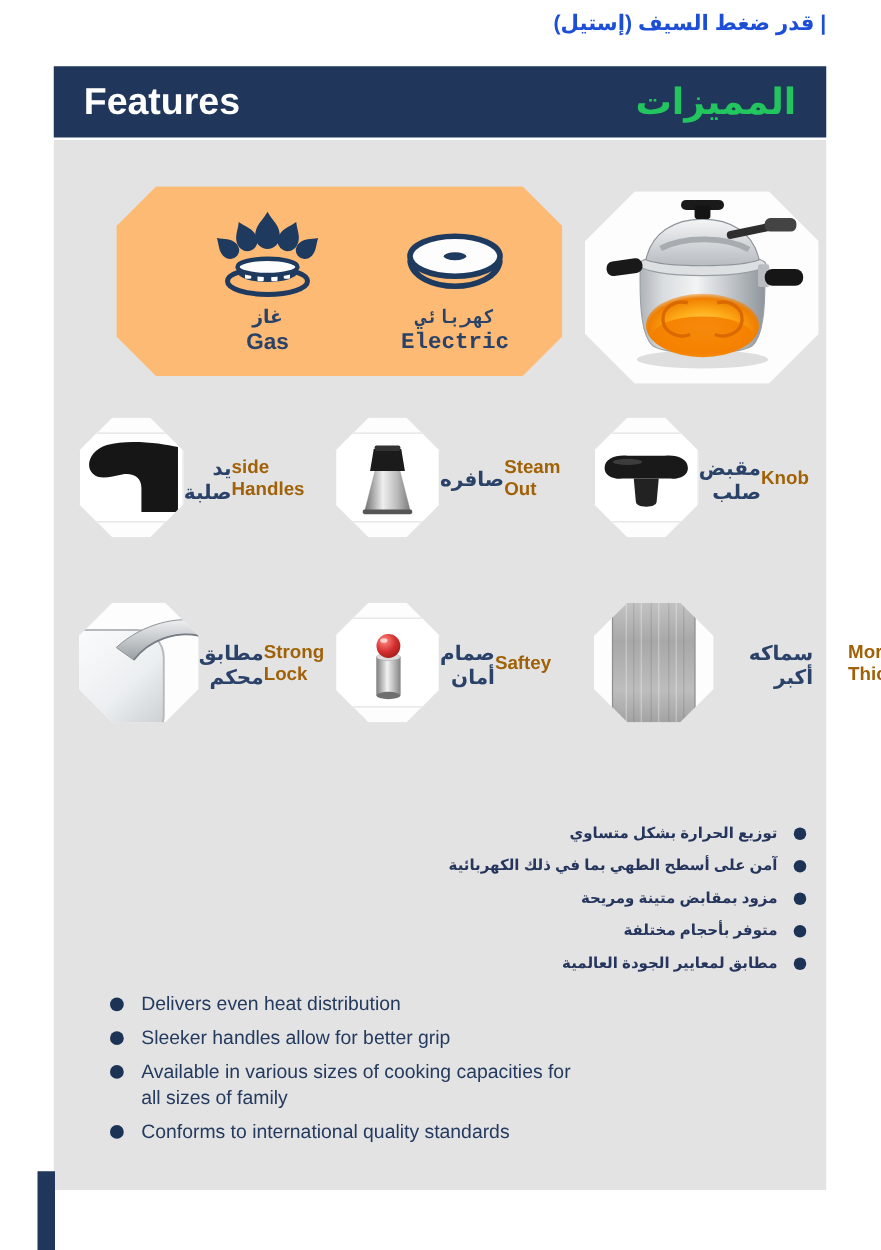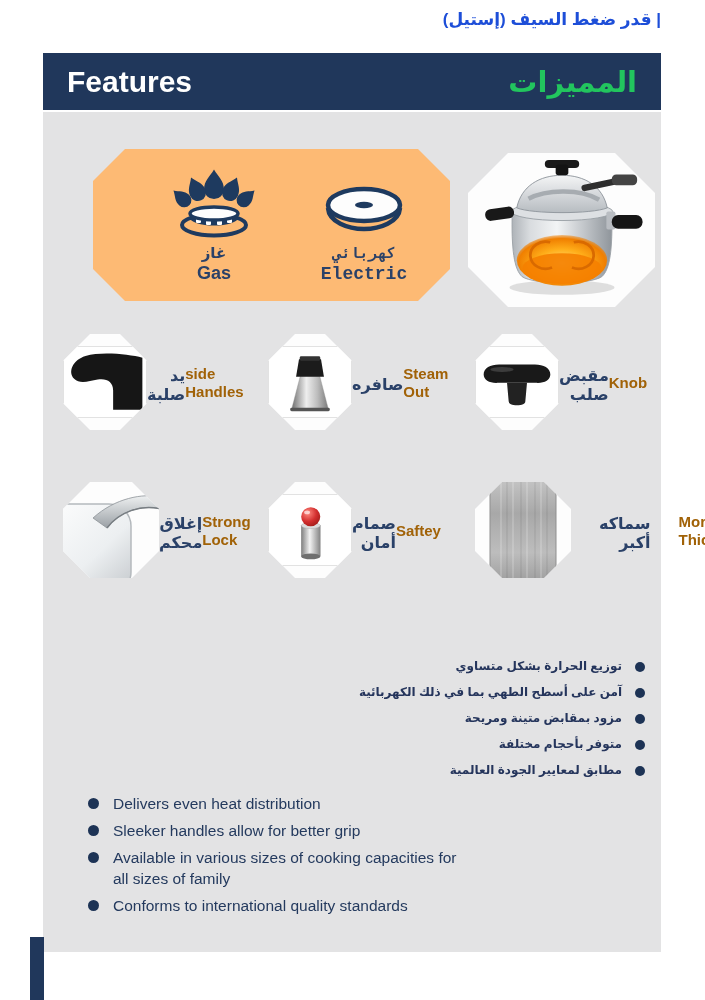--- a/index.html
+++ b/index.html
@@ -222,21 +222,21 @@
             <linearGradient id="armG" x1="0" y1="0" x2="0" y2="1">
               <stop offset="0" stop-color="#eef0f1"></stop>
                 <stop offset="1" stop-color="#9aa0a5"></stop>
             </linearGradient>
           </defs>
           <rect x="-28" y="22" width="96" height="90" rx="22" fill="url(#plateG)" stroke="#b4b9bd" stroke-width="1.5"></rect>
           <path d="M30,36 C52,16 80,11 98,15 L98,27 C78,22 56,30 44,46 Z" fill="url(#armG)" stroke="#8d9398" stroke-width="0.8"></path>
           <path d="M44,46 C56,30 78,22 98,27" fill="none" stroke="#777d82" stroke-width="1.5"></path>
         </svg>
       </div>
-      <div class="f-lbl-ar">إغلاق محكم</div>
+      <div class="f-lbl-ar">مطابق محكم</div>
       <div class="f-lbl-en">Strong Lock</div>
     </div>
 
     <div class="feature f5">
       <div class="oct-sm">
         <div class="photo-box">
           <svg width="66" height="68" viewBox="0 0 90 92">
             <defs>
               <linearGradient id="cylG" x1="0" y1="0" x2="1" y2="0">
                 <stop offset="0" stop-color="#7e7e7e"></stop>

